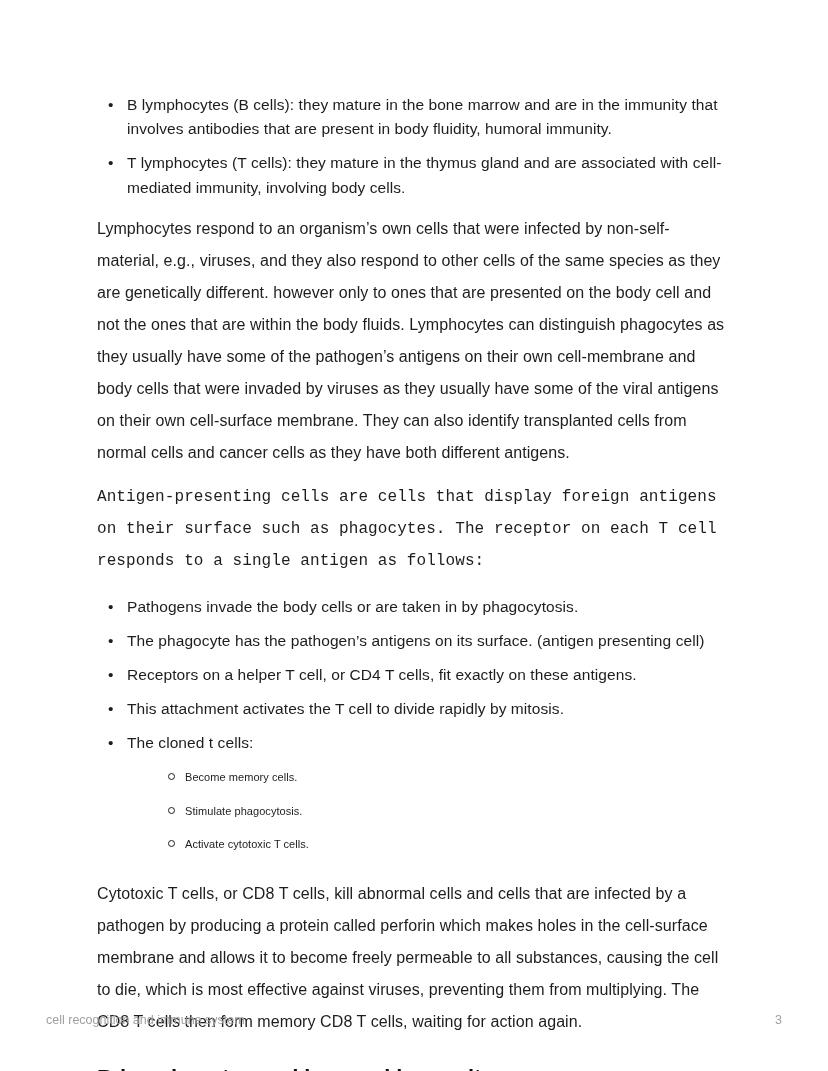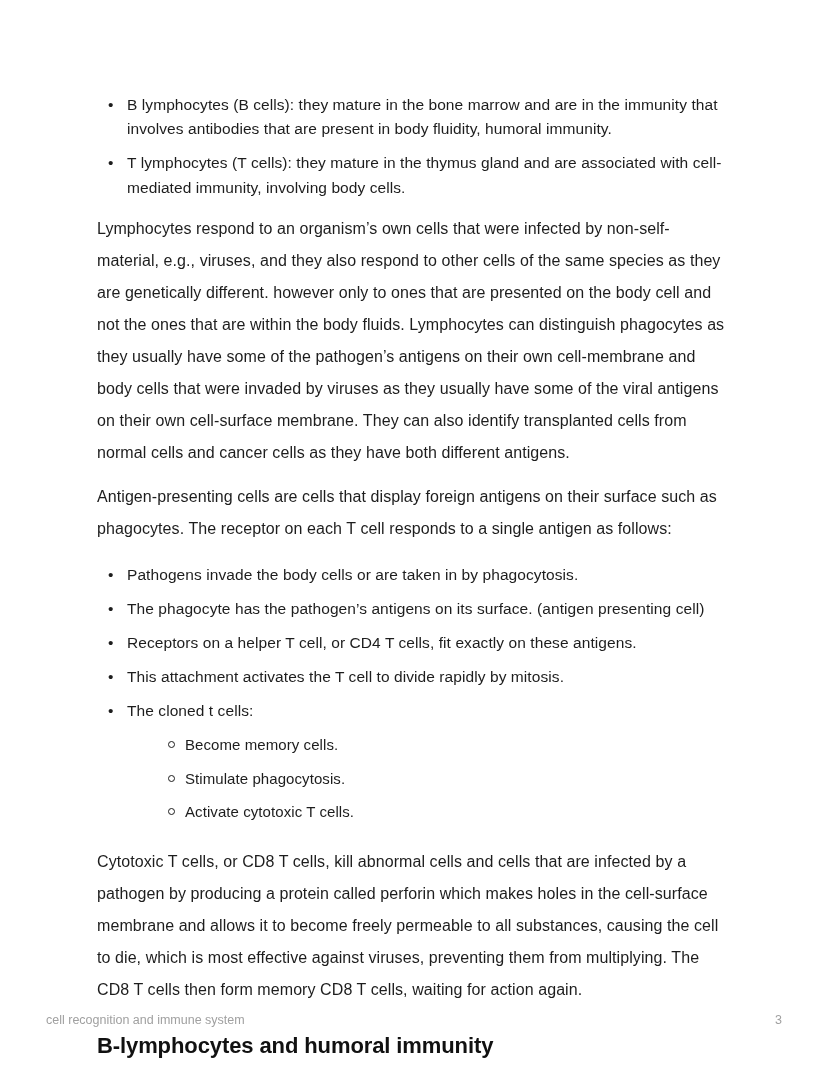--- a/index.html
+++ b/index.html
@@ -26,21 +26,21 @@
 
   
   .para {
     font-size: 16px;
     line-height: 32px;
     margin: 0 0 9px 0;
     color: #1d1d1d;
     text-align: left;
     letter-spacing: 0.005em;
   }
-  .para + .para { margin-top: 12px; }
+  .para + .para { margin-top: 12px; font-family: Liberation Mono, monospace; }
 
   
   ul.bullets {
     list-style: none;
     margin: 0;
     padding: 0;
   }
   ul.bullets > li {
     position: relative;
     padding-left: 30px;
@@ -64,21 +64,21 @@
 
   
   ul.subbullets {
     list-style: none;
     margin: 9.5px 0 0 0;
     padding: 0;
   }
   ul.subbullets > li {
     position: relative;
     padding-left: 58px;
-    font-size: 15px;
+    font-size: 11px;
     line-height: 24.4px;
     color: #1d1d1d;
     margin-bottom: 9.5px;
     letter-spacing: 0.005em;
   }
   ul.subbullets > li:last-child { margin-bottom: 8px; }
   ul.subbullets > li > .marker {
     position: absolute;
     left: 41px;
     top: 8px;

